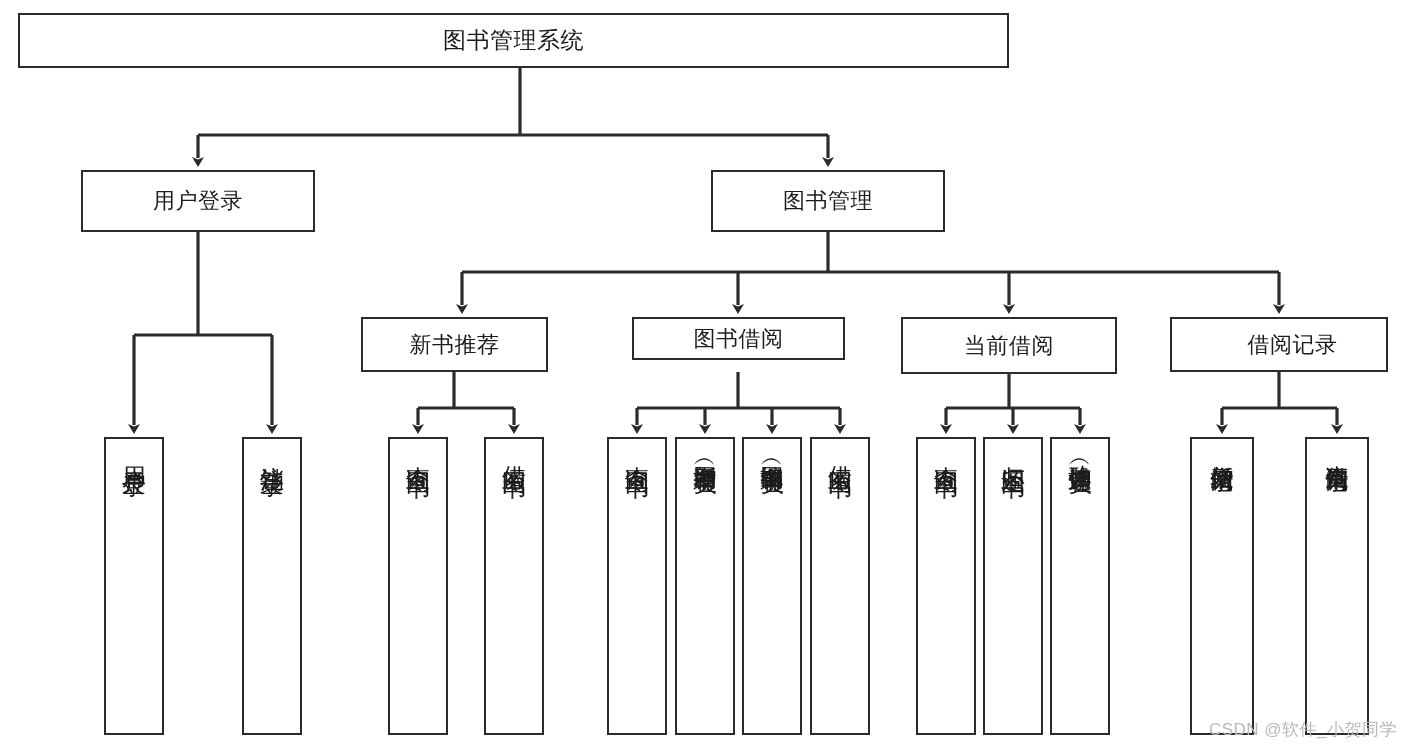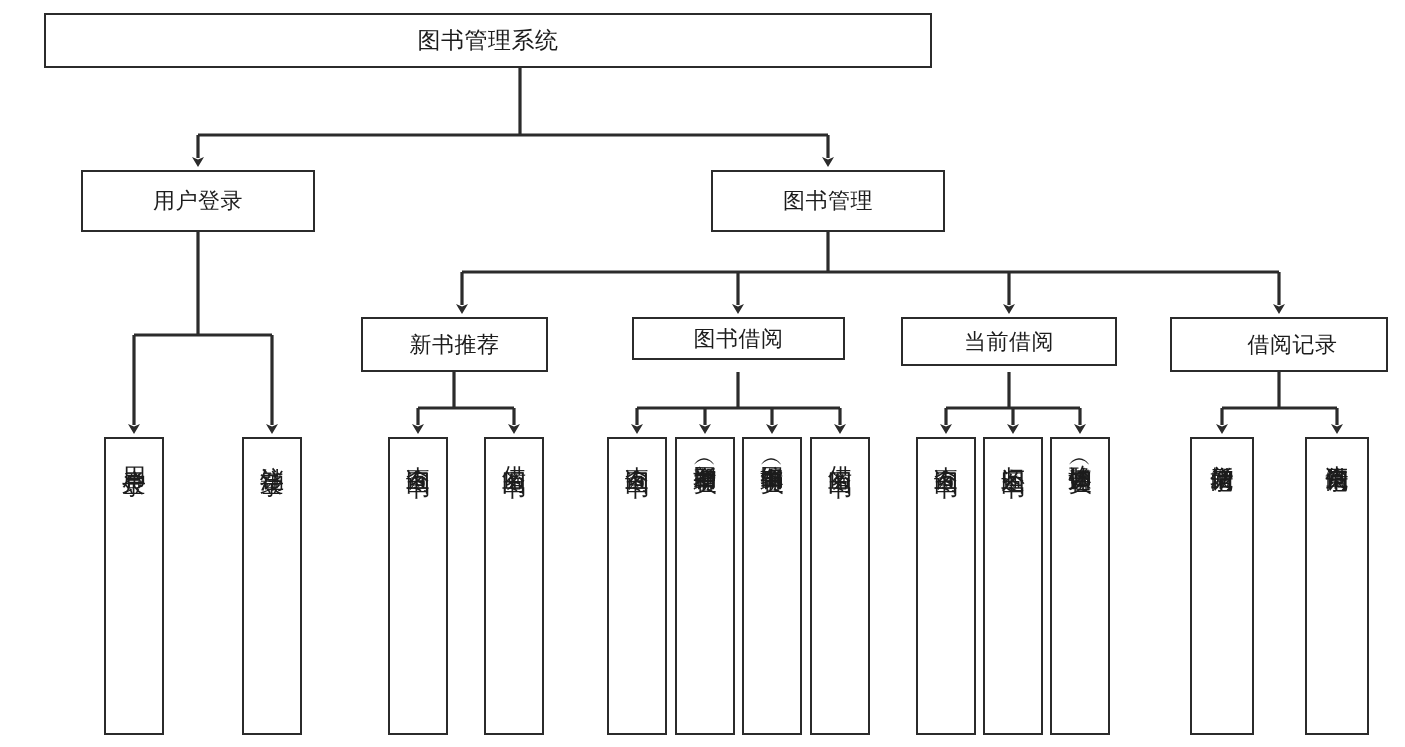--- a/index.html
+++ b/index.html
@@ -117,38 +117,38 @@
       <path d="M1013,408 L1013,425" marker-end="url(#arrow)"></path>
       <path d="M1080,408 L1080,425" marker-end="url(#arrow)"></path>
 
       <path d="M1279,372 L1279,408"></path>
       <path d="M1222,408 L1337,408"></path>
       <path d="M1222,408 L1222,425" marker-end="url(#arrow)"></path>
       <path d="M1337,408 L1337,425" marker-end="url(#arrow)"></path>
     </g>
   </svg>
 
-  <div class="node root" style="left:18px; top:13px; width:888px; height:55px;margin-left:26px;">
+  <div class="node root" style="left:18px; top:13px; width:991px; height:55px;">
     <span class="label">图书管理系统</span>
   </div>
 
   <div class="node" style="left:81px; top:170px; width:234px; height:62px;">
     <span class="label">用户登录</span>
   </div>
   <div class="node" style="left:711px; top:170px; width:234px; height:62px;justify-content:center;">
     <span class="label">图书管理</span>
   </div>
 
   <div class="node" style="left:361px; top:317px; width:187px; height:55px;">
     <span class="label">新书推荐</span>
   </div>
   <div class="node" style="left:632px; top:317px; width:213px; height:43px;">
     <span class="label">图书借阅</span>
   </div>
-  <div class="node" style="left:901px; top:317px; width:216px; height:49px;">
+  <div class="node" style="left:901px; top:317px; width:216px; height:57px;">
     <span class="label">当前借阅</span>
   </div>
   <div class="node" style="left:1170px; top:317px; width:218px; height:55px;padding-left:27px;">
     <span class="label">借阅记录</span>
   </div>
 
   <div class="node vertical" style="left:104px; top:437px; width:60px; height:298px;">
     <span class="label">用户登录</span>
   </div>
   <div class="node vertical" style="left:242px; top:437px; width:60px; height:298px;">
@@ -181,14 +181,15 @@
   <div class="node vertical tight" style="left:1050px; top:437px; width:60px; height:298px;">
     <span class="label">确认归还（管理员）</span>
   </div>
   <div class="node vertical tight" style="left:1190px; top:437px; width:64px; height:298px;">
     <span class="label">新增借阅记录</span>
   </div>
   <div class="node vertical tight" style="left:1305px; top:437px; width:64px; height:298px;">
     <span class="label">查询借阅记录</span>
   </div>
 
+  <div class="watermark">CSDN @软件_小贺同学</div>
 
 </div>
 
 </body></html>

